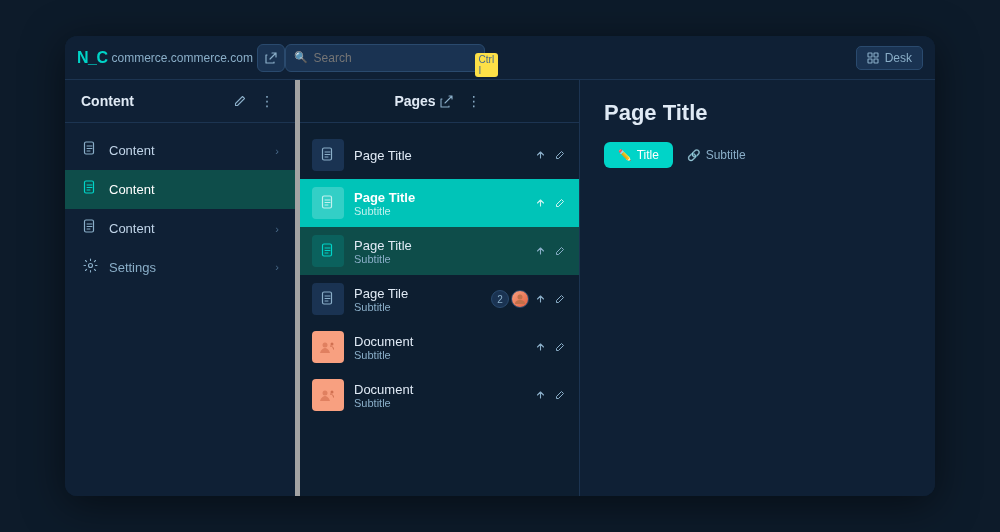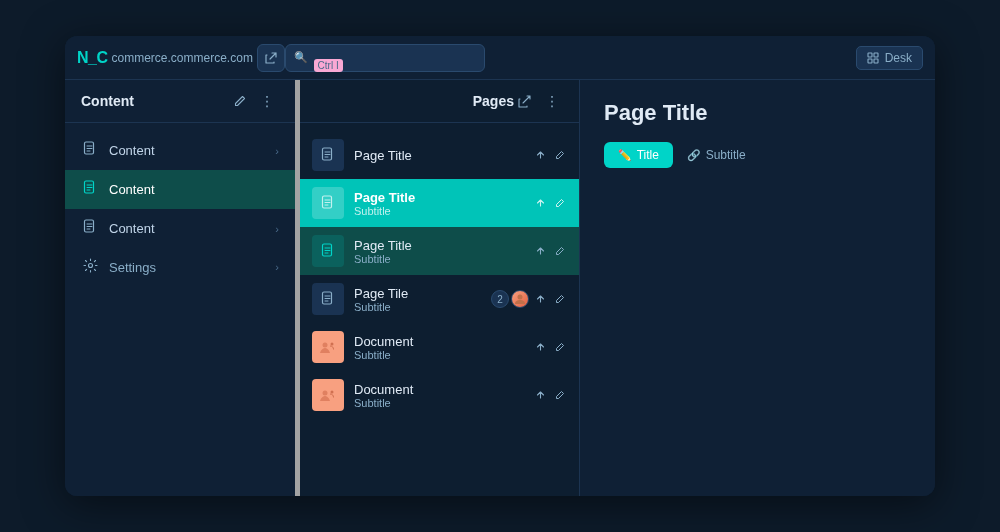--- a/index.html
+++ b/index.html
@@ -106,21 +106,21 @@
       border: none;
       outline: none;
       color: #8aaec8;
       font-size: 12px;
       flex: 1;
     }
 
     .search-bar .shortcut {
       color: #4a6a8a;
       font-size: 10px;
-      background: #f9a8d4;
+      background: #fde047;
       padding: 1px 4px;
       border-radius: 3px;
       margin-top: 15px;
     }
 
     .top-bar-spacer { flex: 1; }
 
     .desk-btn {
       background: #1a3352;
       border: 1px solid #2a4a6e;
@@ -239,21 +239,21 @@
       background: #0d1e30;
       border-right: 1px solid #1c3451;
       display: flex;
       flex-direction: column;
       flex-shrink: 0;
     }
 
     .pages-header {
       display: flex;
       align-items: center;
-      justify-content: flex-end;
+      justify-content: center;
       padding: 12px 16px;
       border-bottom: 1px solid #1c3451;
     }
 
     .pages-title {
       color: #e0eaf5;
       font-size: 14px;
       font-weight: 600;
     }
 
@@ -462,20 +462,21 @@
   <div class="top-bar">
     <span class="logo">N_C</span>
     <span class="domain">commerce.commerce.com</span>
     <button class="edit-icon-btn">
       <svg width="12" height="12" viewBox="0 0 12 12" fill="none">
         <path d="M7 1h4v4M11 1L5 7M2 3h-1v8h8v-1" stroke="#8aaec8" stroke-width="1.2" stroke-linecap="round" stroke-linejoin="round"></path>
       </svg>
     </button>
     <div class="search-bar">
       <span class="search-icon">🔍</span>
+      <input type="text" placeholder="Search" style="">
       <span class="shortcut">Ctrl I</span>
     </div>
     <div class="top-bar-spacer"></div>
     <button class="desk-btn">
       <svg width="12" height="12" viewBox="0 0 12 12" fill="none">
         <rect x="1" y="1" width="4" height="4" rx="0.5" stroke="#8aaec8" stroke-width="1.1"></rect>
         <rect x="7" y="1" width="4" height="4" rx="0.5" stroke="#8aaec8" stroke-width="1.1"></rect>
         <rect x="1" y="7" width="4" height="4" rx="0.5" stroke="#8aaec8" stroke-width="1.1"></rect>
         <rect x="7" y="7" width="4" height="4" rx="0.5" stroke="#8aaec8" stroke-width="1.1"></rect>
       </svg>

